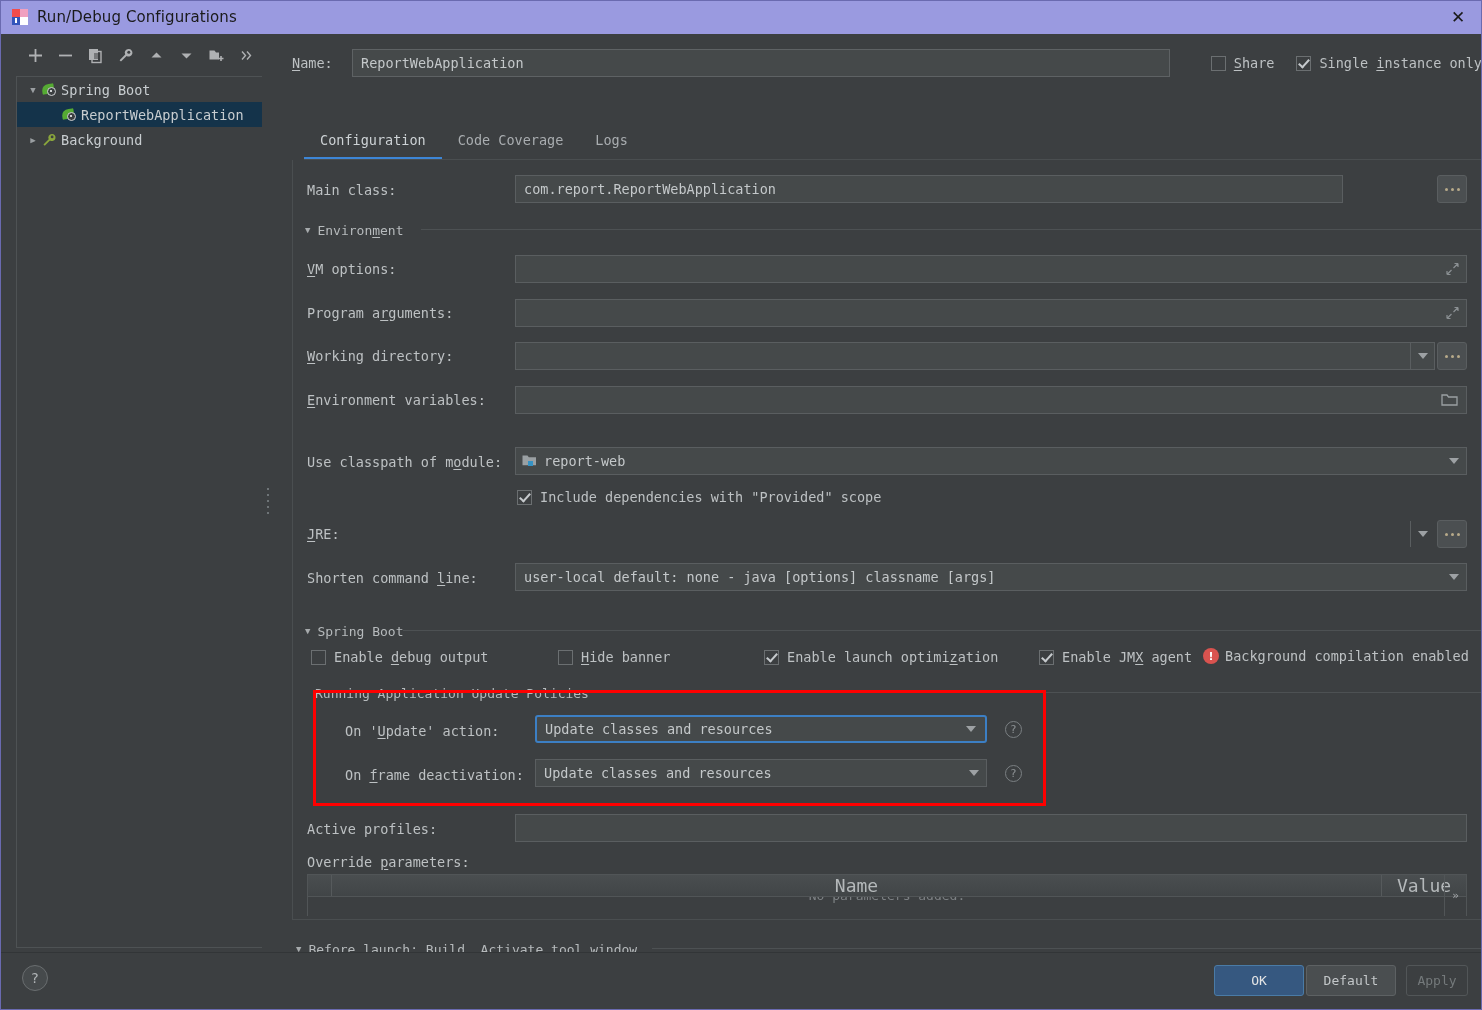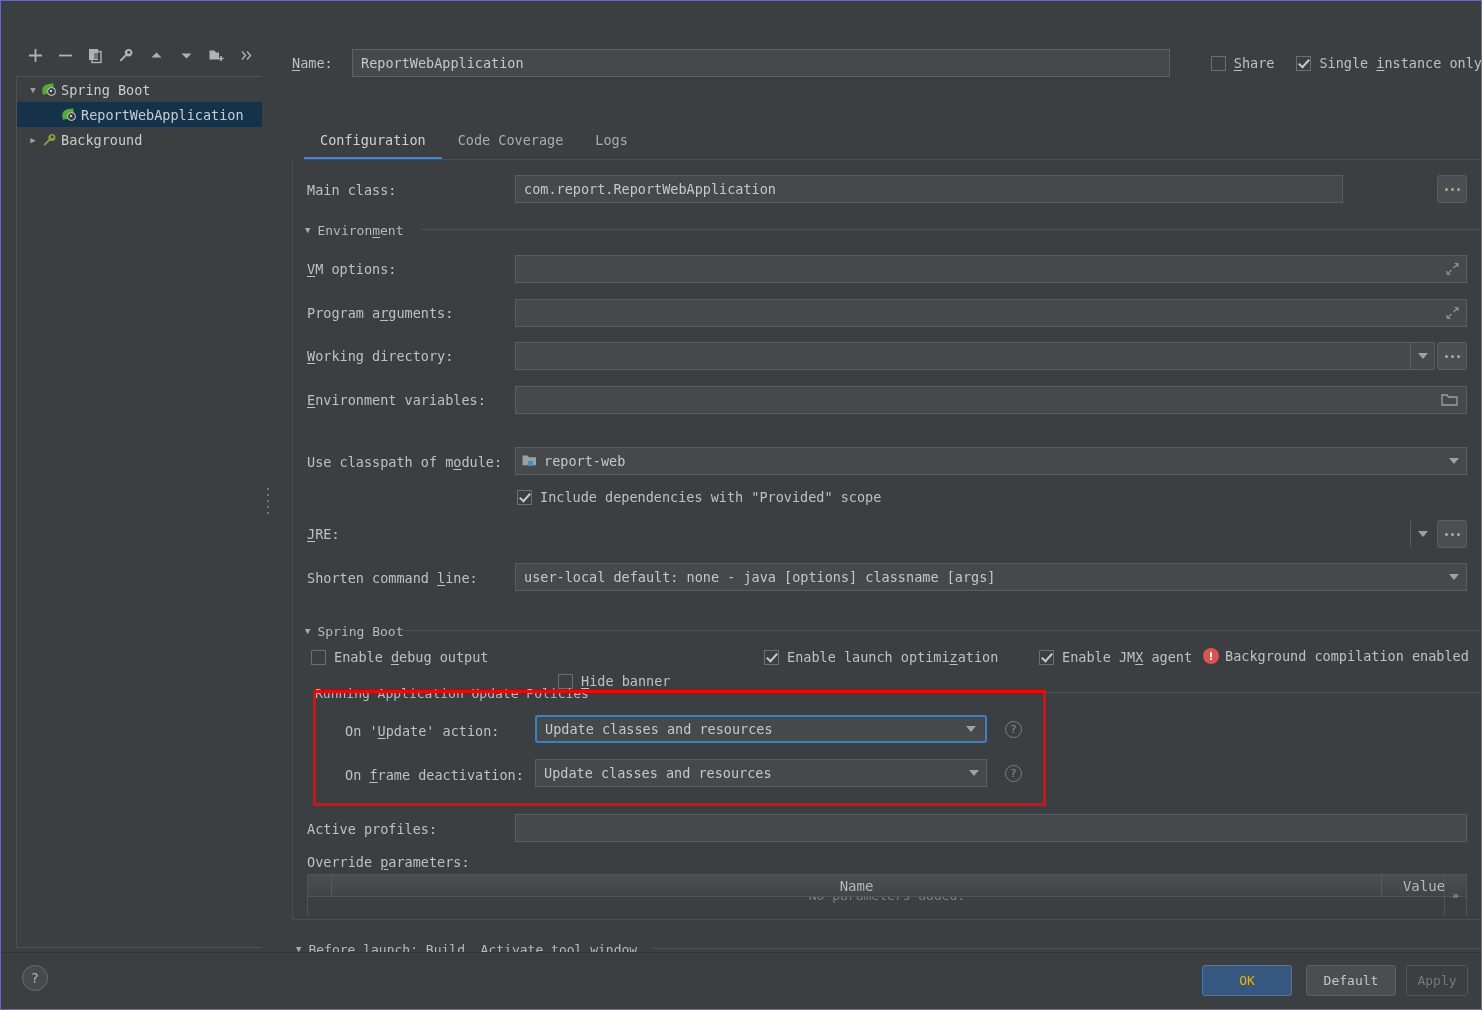--- a/index.html
+++ b/index.html
@@ -423,21 +423,21 @@
     border: 1px solid #515557;
   }
   .tbl-head {
     display: flex;
     height: 22px;
     background: linear-gradient(#4a4e50, #414547);
     border-bottom: 1px solid #515557;
     box-sizing: border-box;
   }
   .th {
-    font-size: 14px;
+    font-size: 18px;
     color: #b4b8ba;
     display: flex; align-items: center; justify-content: center;
     border-right: 1px solid #565a5c;
     box-sizing: border-box;
     height: 100%;
     cursor: default;
   }
   .tbl-body {
     position: relative;
     height: 20px;
@@ -512,25 +512,25 @@
     position: absolute;
     top: 12px;
     height: 31px;
     border-radius: 3px;
     box-sizing: border-box;
     display: flex; align-items: center; justify-content: center;
     font-size: 13px;
     cursor: default;
   }
   .btn-ok {
-    right: 190px;
+    right: 178px;
     width: 90px;
     background: #365880;
     border: 1px solid #4a7ba6;
-    color: #eab308;
+    color: #e5e5e5;
   }
   .btn-cancel {
     right: 86px;
     width: 90px;
     background: #4a4e50;
     border: 1px solid #5d6163;
     color: #c3c7c9;
   }
   .btn-apply {
     right: 14px;
@@ -544,20 +544,31 @@
     border: 1px solid #6a6ab0;
     box-sizing: border-box;
     pointer-events:none;
   }
 </style>
 </head>
 <body>
 
 <div id="root">
 
+  <div class="titlebar">
+    <div class="tb-icon">
+      <div class="q1"></div>
+        <div class="q2"></div>
+        <div class="q3"></div>
+        <div class="q4"></div>
+        <div class="bar"></div>
+    </div>
+    <div class="tb-title">Run/Debug Configurations</div>
+    <div class="tb-close">✕</div>
+  </div>
 
   <div class="dlg-body">
 
     <div class="left-panel">
       <div class="left-toolbar">
         <div class="tbtn">
           <svg width="17" height="17" viewBox="0 0 17 17">
               <path d="M8.5 2v13M2 8.5h13" stroke="currentColor" stroke-width="1.8" fill="none"></path>
             </svg>
         </div>
@@ -749,21 +760,21 @@
         <div class="section-hdr" style="left:12px; top:463px;">
           <span class="caret">▼</span>
           <span>Spring Boot</span>
         </div>
         <div class="section-line" style="left:110px; top:470px; width:1078px;"></div>
 
         <div class="cb-wrap" style="position:absolute; left:18px; top:489px;justify-content:center;">
           <span class="cbox"></span>
           <span class="lbl">Enable <span class="u">d</span>ebug output</span>
         </div>
-        <div class="cb-wrap" style="position:absolute; left:265px; top:513px;">
+        <div class="cb-wrap" style="position:absolute; left:265px; top:489px;">
           <span class="cbox"></span>
           <span class="lbl"><span class="u">H</span>ide banner</span>
         </div>
         <div class="cb-wrap" style="position:absolute; left:471px; top:489px;">
           <span class="cbox checked"></span>
           <span class="lbl">Enable launch optimi<span class="u">z</span>ation</span>
         </div>
         <div class="cb-wrap" style="position:absolute; left:746px; top:489px;">
           <span class="cbox checked"></span>
           <span class="lbl">Enable JM<span class="u">X</span> agent</span>

